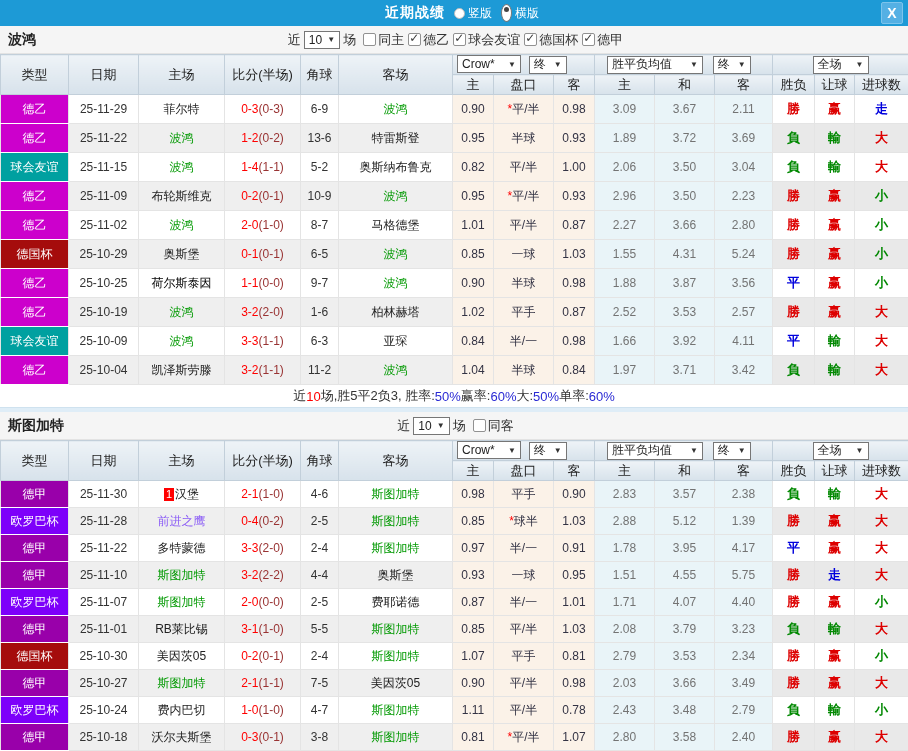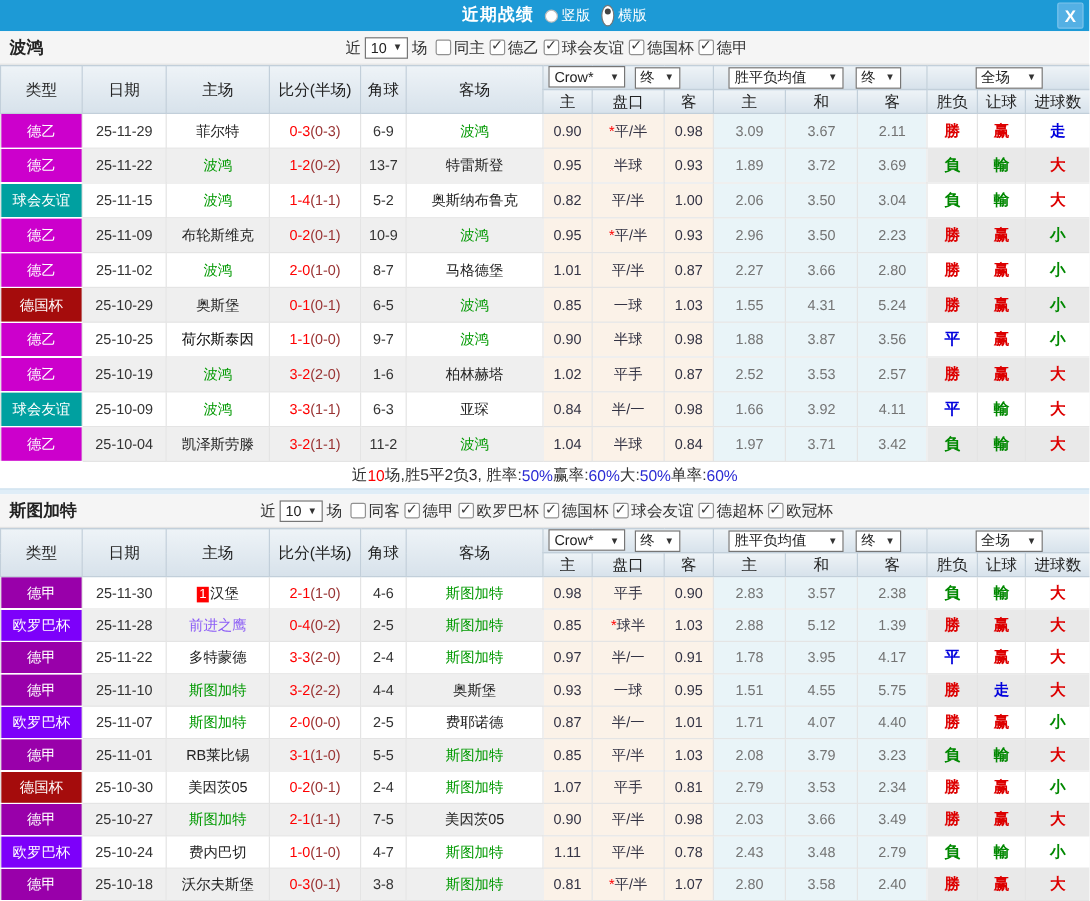--- a/index.html
+++ b/index.html
@@ -159,21 +159,21 @@
               <td class="c-avg">2.11</td>
               <td class="c-res" style="color: rgb(221, 0, 0);">勝</td>
               <td class="c-res" style="color: rgb(221, 0, 0);">赢</td>
               <td class="c-res" style="color: rgb(0, 0, 221);">走</td>
             </tr>
             <tr class="dr even">
               <td class="c-league" style="background: rgb(204, 0, 204);">德乙</td>
               <td class="c-plain">25-11-22</td>
               <td class="c-plain"><span style="color: rgb(0, 153, 0);">波鸿</span></td>
               <td class="c-plain"><span class="score">1-2</span><span class="half">(0-2)</span></td>
-              <td class="c-plain">13-7</td>
+              <td class="c-plain">13-6</td>
               <td class="c-plain"><span style="color: rgb(34, 34, 34);">特雷斯登</span></td>
               <td class="c-odds">0.95</td>
               <td class="c-odds">半球</td>
               <td class="c-odds">0.93</td>
               <td class="c-avg">1.89</td>
               <td class="c-avg">3.72</td>
               <td class="c-avg">3.69</td>
               <td class="c-res" style="color: rgb(0, 136, 0);">負</td>
               <td class="c-res" style="color: rgb(0, 136, 0);">輸</td>
               <td class="c-res" style="color: rgb(221, 0, 0);">大</td>
@@ -335,21 +335,20 @@
       <span class="team">斯图加特</span>
       <span class="filters">
         <span class="lbl">近</span>
         <span class="sel">
               <span>10</span>
               <span class="arr">▼</span>
             </span>
         <span class="lbl">场</span>
         <span class="cb same-cb"></span>
         <span class="cb-label">同客</span>
-        <span><span class="cb on"></span><span class="cb-label">德甲</span><span class="cb on"></span><span class="cb-label">欧罗巴杯</span><span class="cb on"></span><span class="cb-label">德国杯</span><span class="cb on"></span><span class="cb-label">球会友谊</span><span class="cb on"></span><span class="cb-label">德超杯</span><span class="cb on"></span><span class="cb-label">欧冠杯</span></span>
       </span>
     </div>
     <table>
       <colgroup>
         <col style="width:68px">
             <col style="width:70px">
             <col style="width:86px">
             <col style="width:76px">
             <col style="width:38px">
             <col style="width:114px">

